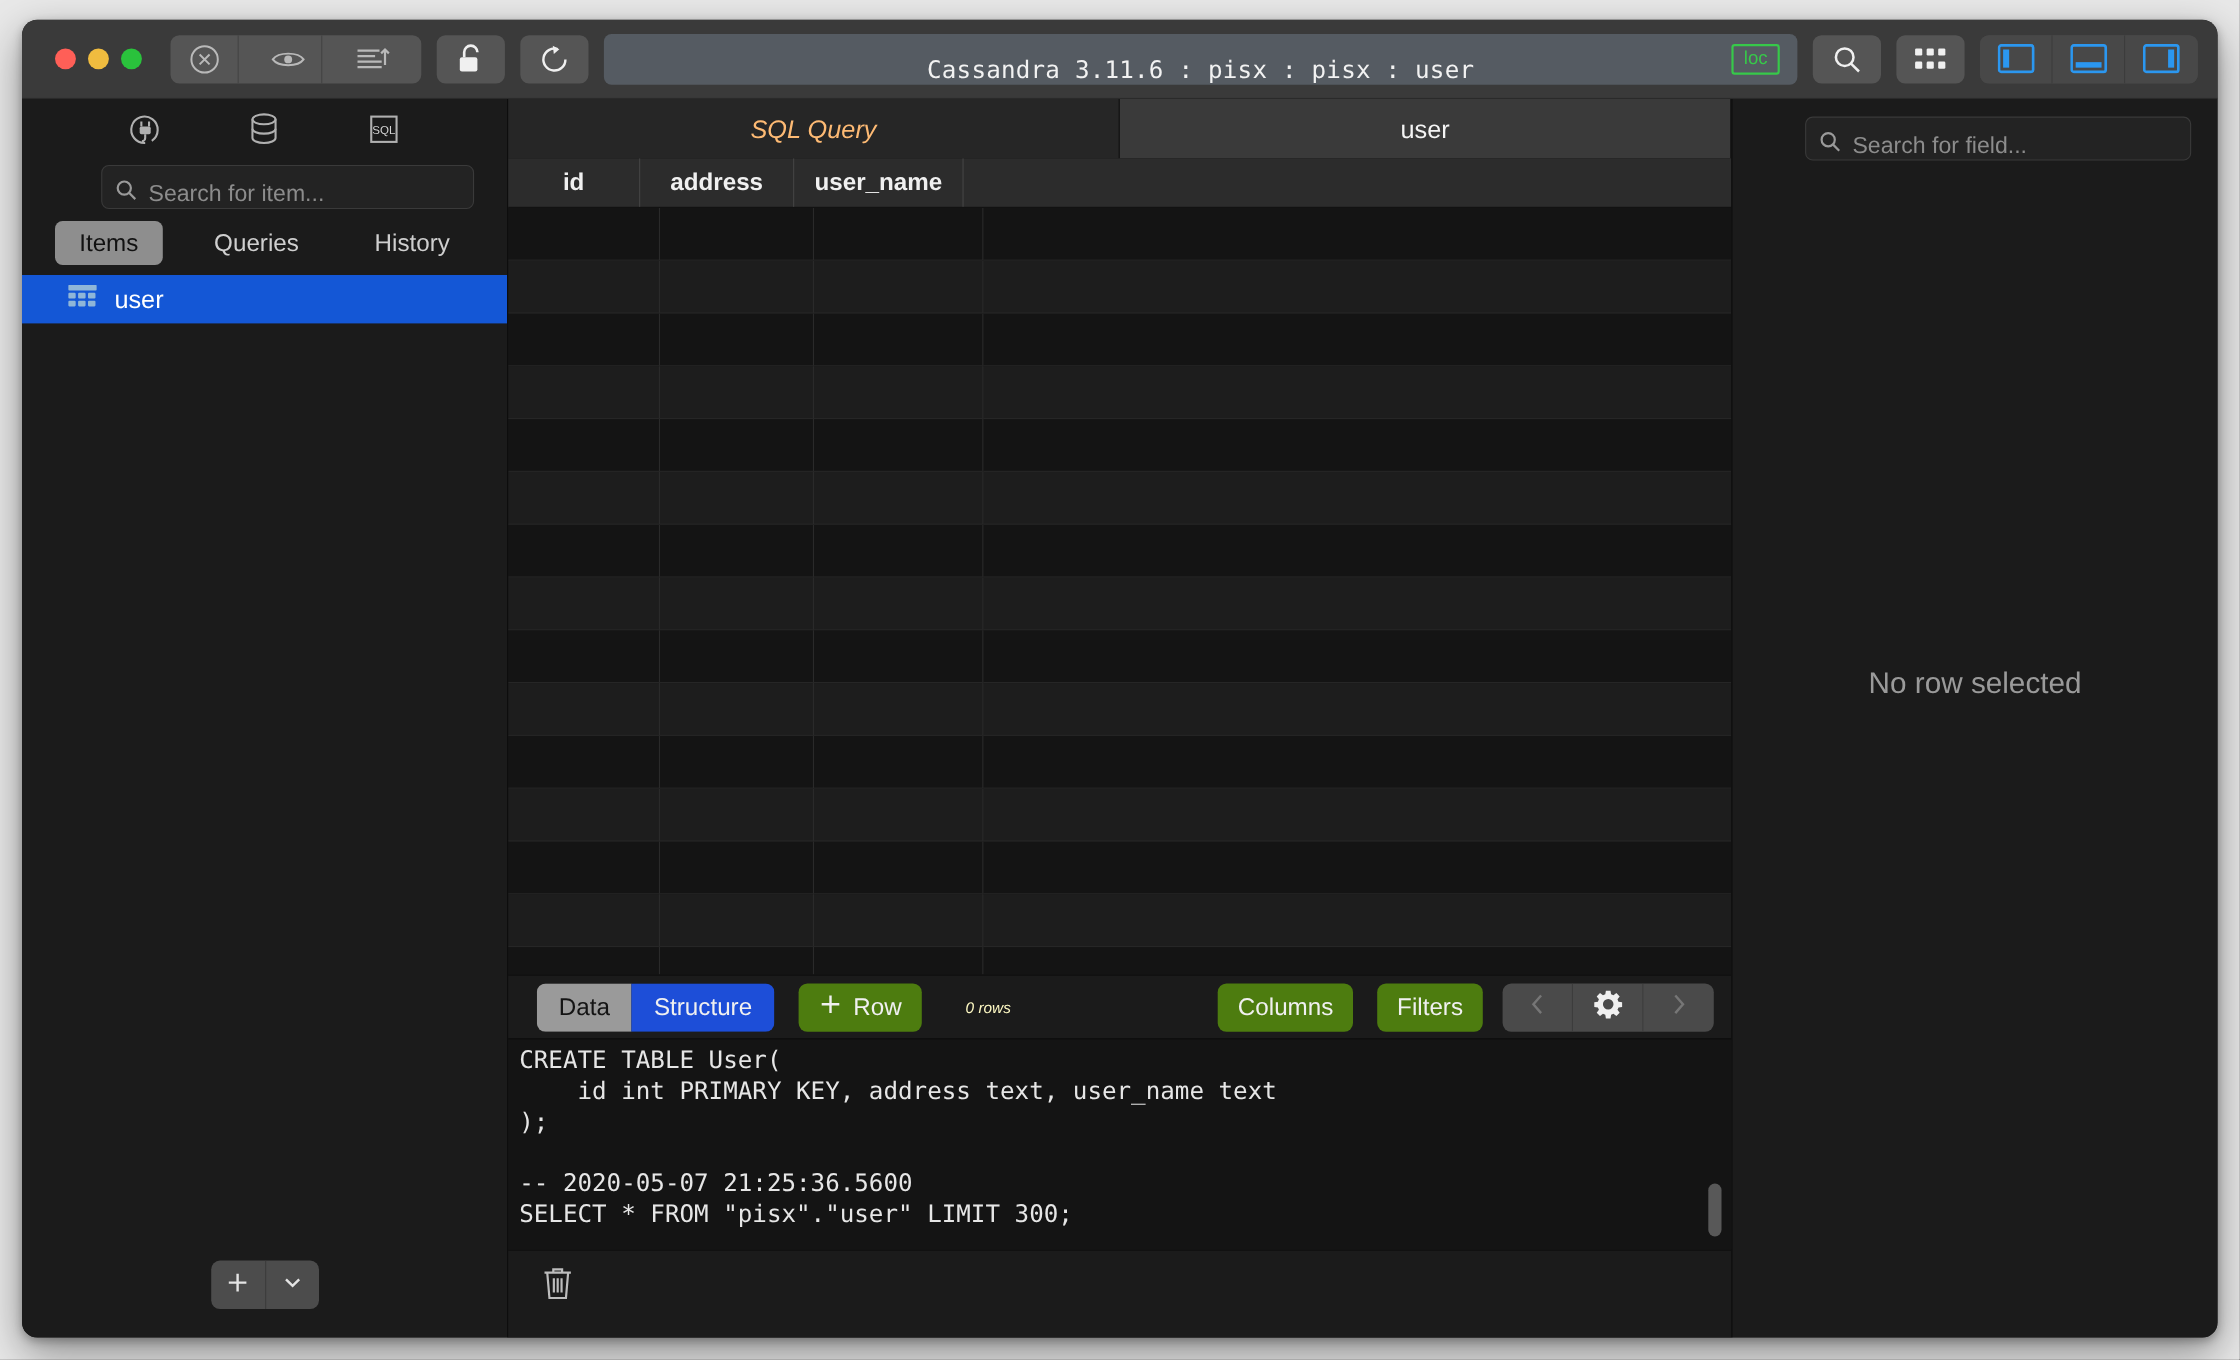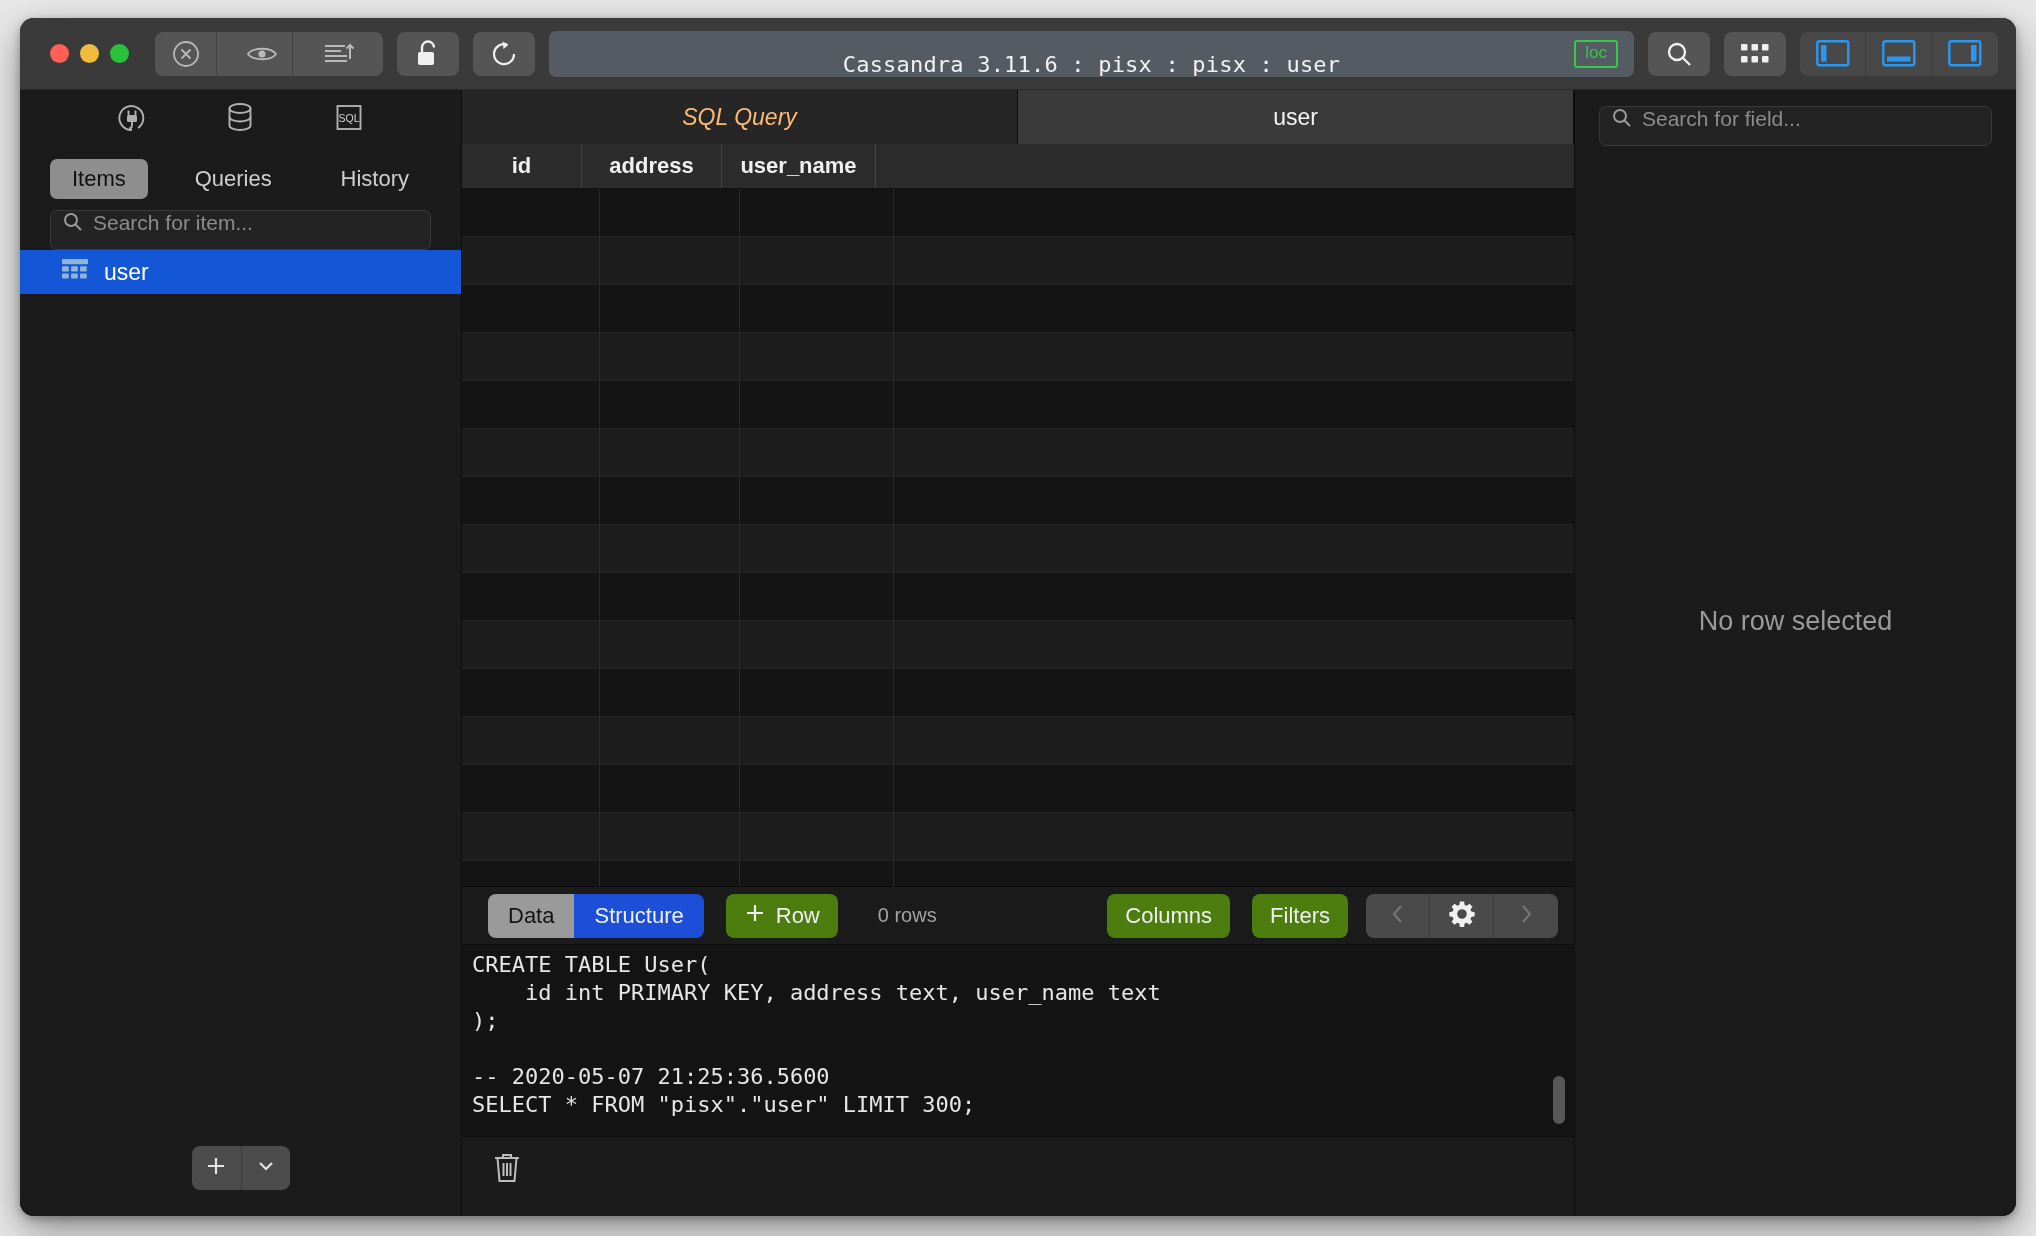--- a/index.html
+++ b/index.html
@@ -93,23 +93,24 @@
     display: flex; align-items: center; justify-content: space-around;
     padding: 12px 58px;
   }
   .sideicon { width: 46px; height: 42px; display: flex; align-items: center; justify-content: center; cursor: default;}
   #side-search-wrap { padding: 2px 30px 0 30px; }
   .searchbox {
     height: 40px;
     background: #232323;
     border: 1px solid #3a3a3a;
     border-radius: 7px;
-    display: flex; align-items: flex-start;
+    display: flex; align-items: flex-end;
     padding: 0 11px;
     gap: 9px;
+    margin-left: 42px;
   }
   .searchbox input {
     flex: 1 1 auto; min-width: 0;
     background: transparent; border: none; outline: none;
     color: #d8d8d8; font-size: 21px;
     font-family: "Liberation Sans", sans-serif;
   }
   .searchbox input::placeholder { color: #8c8c8c; }
 
   #side-tabs {
@@ -199,21 +200,21 @@
     font-size: 22px; cursor: default;
   }
   .seg .segbtn.on { background: #9a9a9a; color: #141414; }
   .seg .segbtn.off { background: #1d4ed8; color: #f0f0f0; }
   .pbtn {
     height: 44px; padding: 0 18px; border-radius: 8px;
     background: #4d7c0f; color: #f0f0f0; font-size: 22px;
     display: flex; align-items: center; justify-content: center; gap: 10px;
     margin-left: 22px; cursor: default; white-space: nowrap;
   }
-  #rowcount { color: #a3a3a3; font-size: 20px; margin-left: 40px; white-space: nowrap;}
+  #rowcount { color: #fef9c3; font-size: 14px; margin-left: 40px; white-space: nowrap; font-style: italic;}
   .spacer { flex: 1 1 auto; }
   #navgroup { display: flex; background: #4a4a4a; border-radius: 8px; overflow: hidden; margin-left: 18px; }
   #navgroup .nb {
     width: 64px; height: 44px; display: flex; align-items: center; justify-content: center;
     border-right: 1px solid #3c3c3c; cursor: default;
   }
   #navgroup .nb:last-child { border-right: none; }
 
   #console {
     height: 192px; flex: 0 0 192px;
@@ -395,38 +396,38 @@
         <div class="sideicon">
           <span>
             <svg width="32" height="32" viewBox="0 0 32 32" fill="none">
               <rect x="4.5" y="5" width="23" height="23" stroke="#b0b0b0" stroke-width="1.9"></rect>
               <text x="16" y="21" fill="#d2d2d2" font-size="10.5" font-family="Liberation Sans, sans-serif" text-anchor="middle">SQL</text>
             </svg>
           </span>
         </div>
       </div>
 
+      <div id="side-search-wrap">
+        <div class="searchbox">
+          <span>
+            <svg width="22" height="22" viewBox="0 0 22 22" fill="none" stroke="#9a9a9a" stroke-width="2">
+              <circle cx="9" cy="9" r="6"></circle>
+                <path d="M13.5 13.5 L19 19"></path>
+            </svg>
+          </span>
+          <input type="text" placeholder="Search for item..." style="">
+        </div>
+      </div>
+
       <div id="side-tabs">
         <div class="stab active">Items</div>
         <div class="stab-spacer"></div>
         <div class="stab">Queries</div>
         <div class="stab-spacer"></div>
         <div class="stab">History</div>
-      </div>
-
-      <div id="side-search-wrap">
-        <div class="searchbox">
-          <span>
-            <svg width="22" height="22" viewBox="0 0 22 22" fill="none" stroke="#9a9a9a" stroke-width="2">
-              <circle cx="9" cy="9" r="6"></circle>
-                <path d="M13.5 13.5 L19 19"></path>
-            </svg>
-          </span>
-          <input type="text" placeholder="Search for item..." style="">
-        </div>
       </div>
 
       <div id="side-list">
         <div class="litem sel">
           <span>
             <svg width="26" height="22" viewBox="0 0 26 22" fill="#8fb6d8">
               <rect x="0" y="0" width="26" height="5.2" rx="1"></rect>
               <rect x="0" y="7.2" width="6.8" height="5.2" rx="1"></rect>
               <rect x="9" y="7.2" width="6.8" height="5.2" rx="1"></rect>
               <rect x="18" y="7.2" width="6.8" height="5.2" rx="1"></rect>

